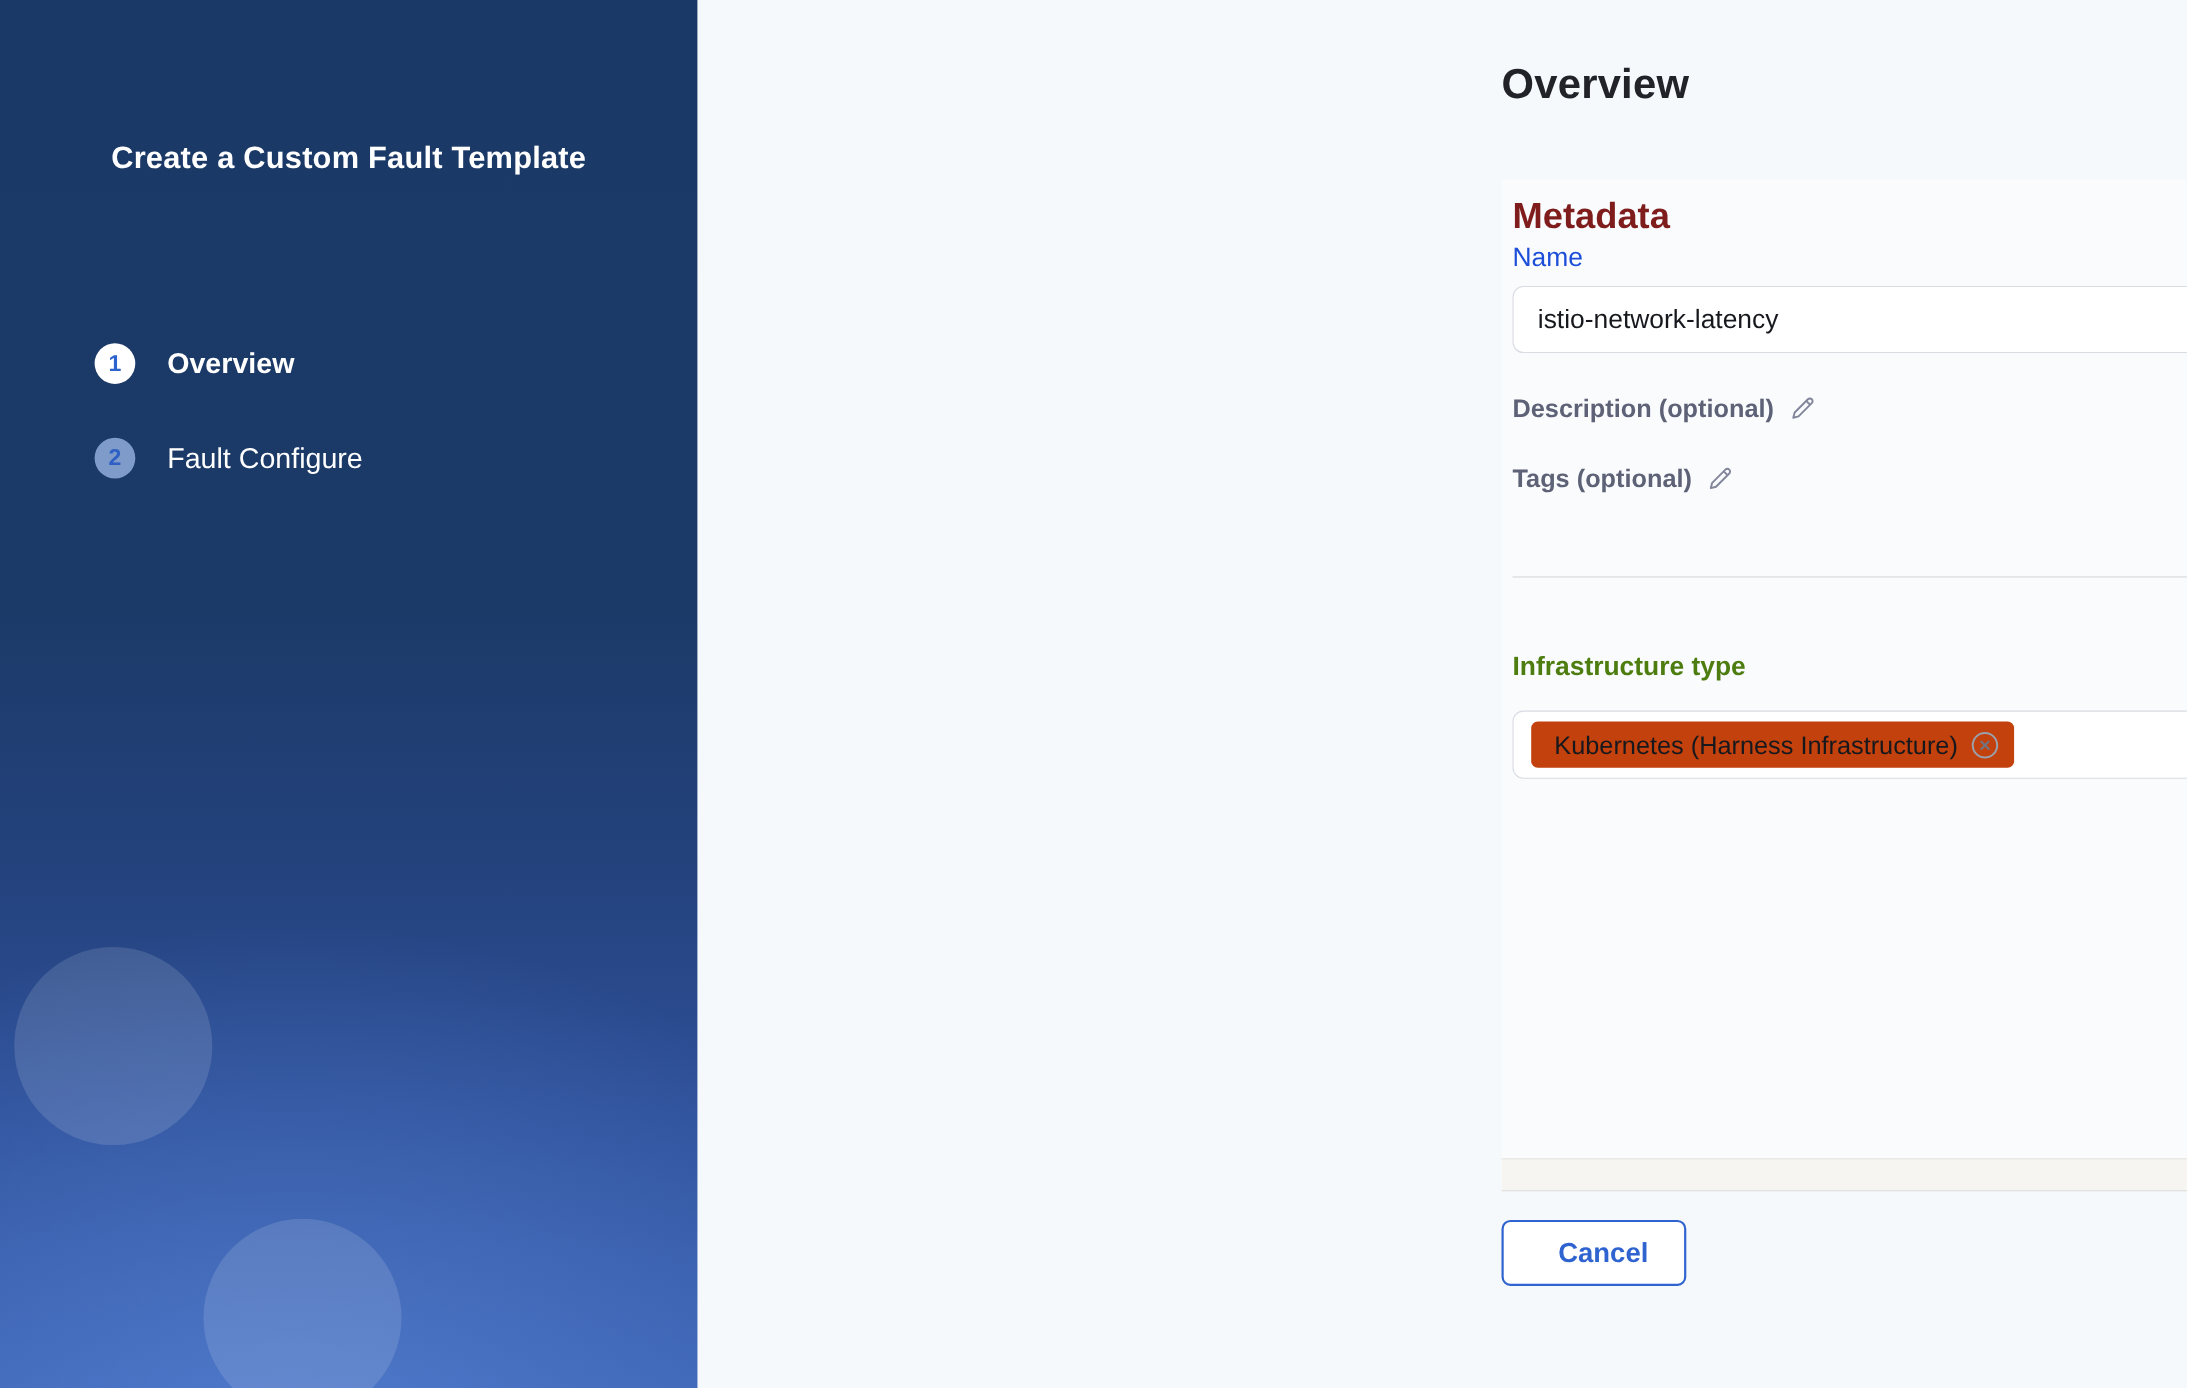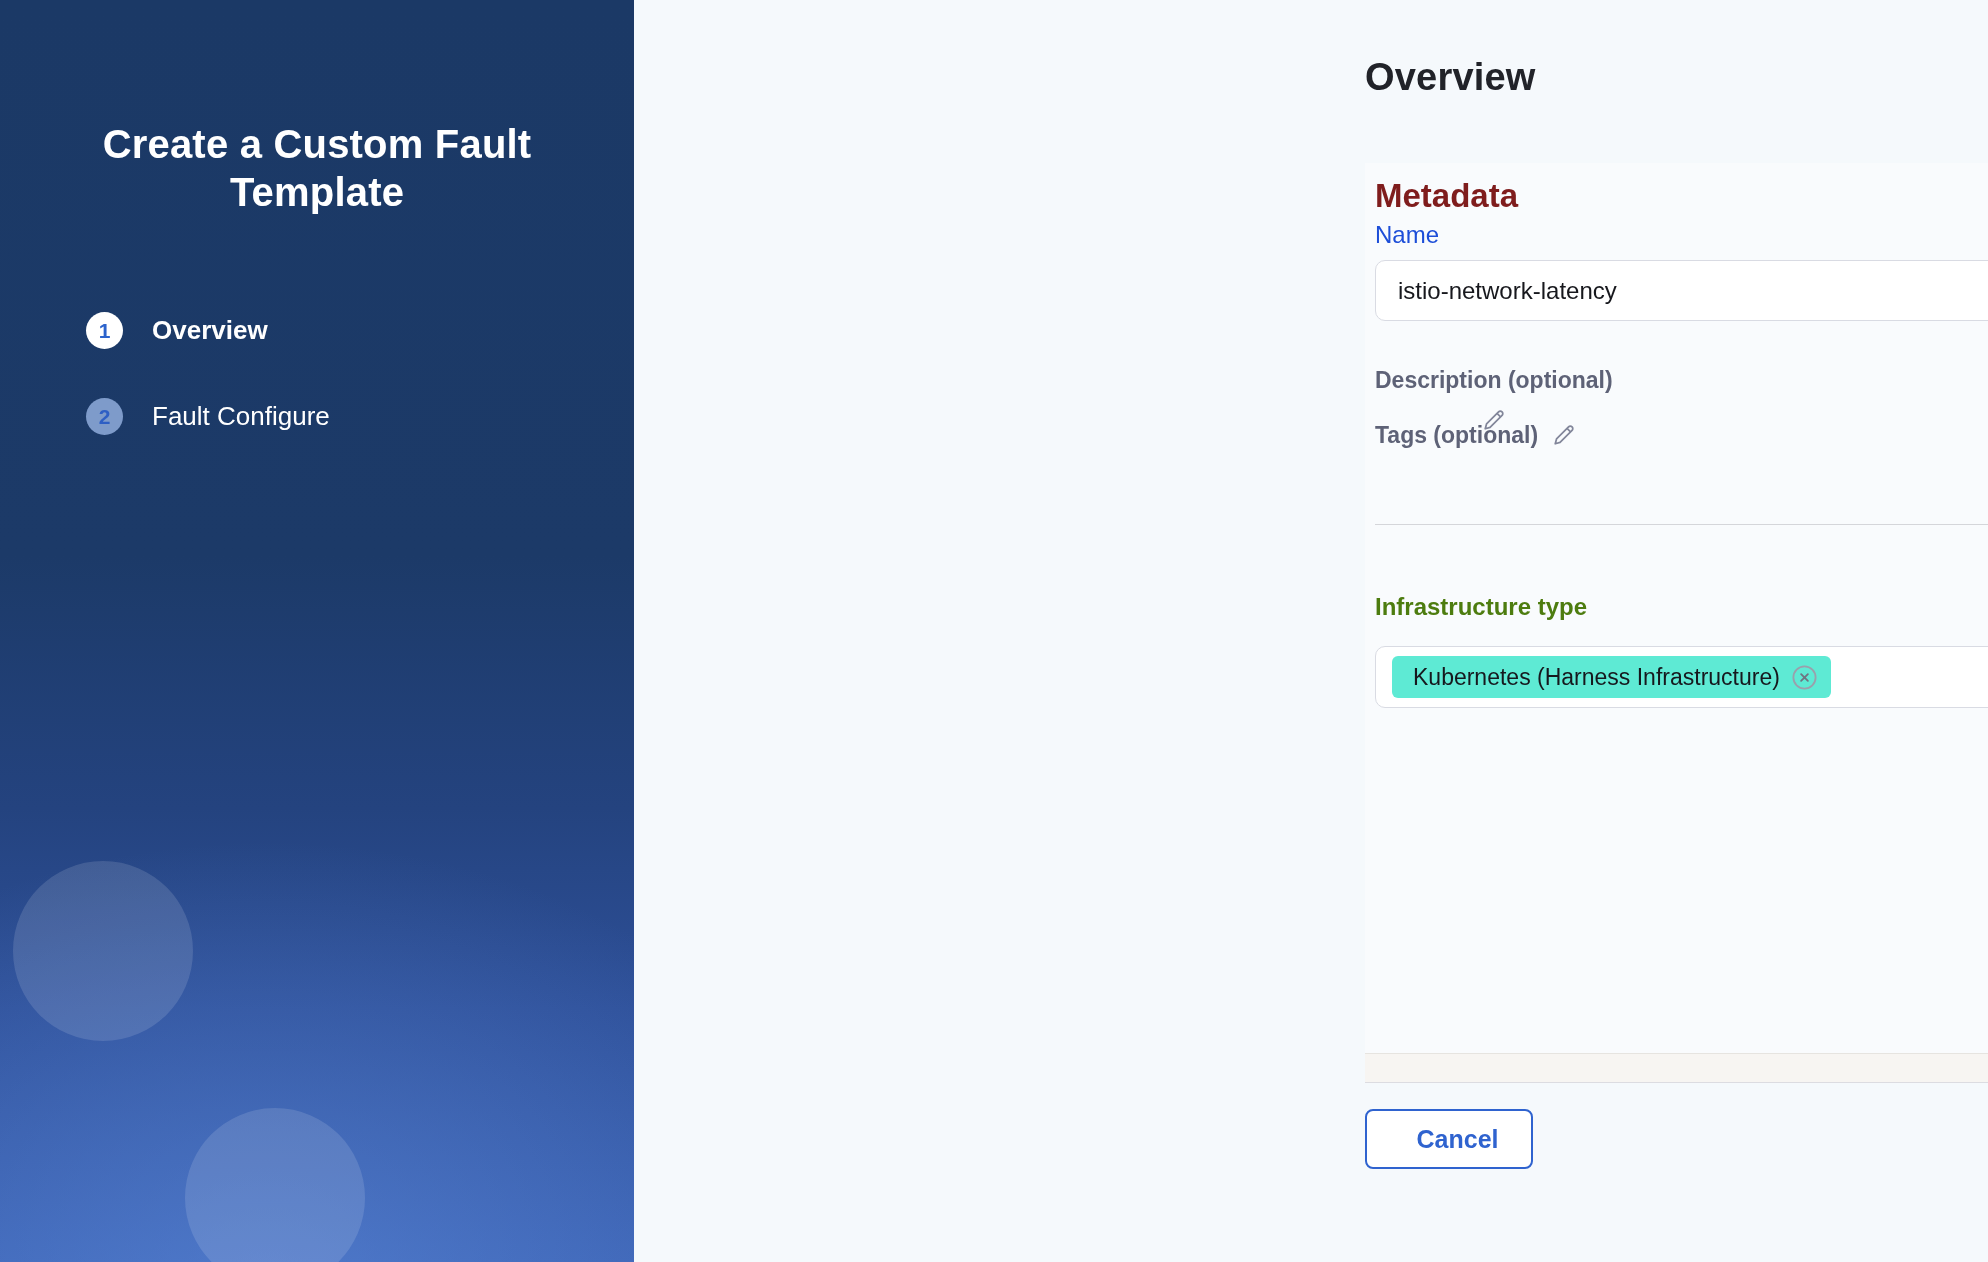--- a/index.html
+++ b/index.html
@@ -25,21 +25,21 @@
     border-radius:90px;
     transform:rotate(45deg);
   }
   .wm-a { left:13px;  top:861px; }
   .wm-b { left:185px; top:1108px; }
   .wm-c { left:-197px; top:1106px; }
   .sidebar-title {
     position:absolute; top:120px; left:0; width:100%;
     padding:0 64px;
     text-align:center; color:#ffffff;
-    font-size:40px; line-height:48px; font-weight:700;
+    font-size:28px; line-height:48px; font-weight:700;
     letter-spacing:0.2px;
   }
   .steps { position:absolute; left:86px; top:312px; }
   .step { display:flex; align-items:center; gap:29px; cursor:pointer; }
   .step + .step { margin-top:49px; }
   .step-circle {
     width:37px; height:37px; border-radius:50%;
     display:flex; align-items:center; justify-content:center;
     font-size:21px; font-weight:700;
   }
@@ -80,34 +80,34 @@
     position:absolute; left:0; top:97px; width:992px; height:61px;
     background:#ffffff; border:1px solid #d9dbe3; border-radius:10px;
     font-family:inherit; font-size:24px; color:#17181d;
     padding:0 22px; outline:none;
   }
 
   .opt-row {
     position:absolute; left:0; display:flex; align-items:center; gap:12px;
     font-size:23px; font-weight:700; color:#5e6277;
   }
-  .opt-row.desc { top:204px;flex-direction:column; }
+  .opt-row.desc { top:194px; }
   .opt-row.tags { top:258px; }
   .opt-row svg { cursor:pointer; }
 
   .divider { position:absolute; left:0; top:361px; width:992px; border:none; border-top:1px solid #d5d6da; }
 
   .infra-label { position:absolute; left:0; top:430px; font-size:24px; font-weight:600; color:#4d7c0f; }
   .infra-box {
     position:absolute; left:0; top:483px; width:985px; height:62px;
     background:#ffffff; border:1px solid #d9dbe3; border-radius:10px;
     display:flex; align-items:center; padding-left:16px; cursor:text;
   }
   .chip {
-    height:42px; background:#5eead4; border-radius:6px;
+    height:42px; background:#c2410c; border-radius:6px;
     display:flex; align-items:center; gap:10px;
     padding:0 12px 0 21px;
     font-size:23px; color:#16181d; white-space:nowrap;
   }
   .chip-x { cursor:pointer; display:flex; }
 
   
   .btn { font-family:inherit; font-weight:700; cursor:pointer; border-radius:8px; }
   .btn-cancel {
     position:absolute; left:731px; top:1109px; width:168px; height:60px;

